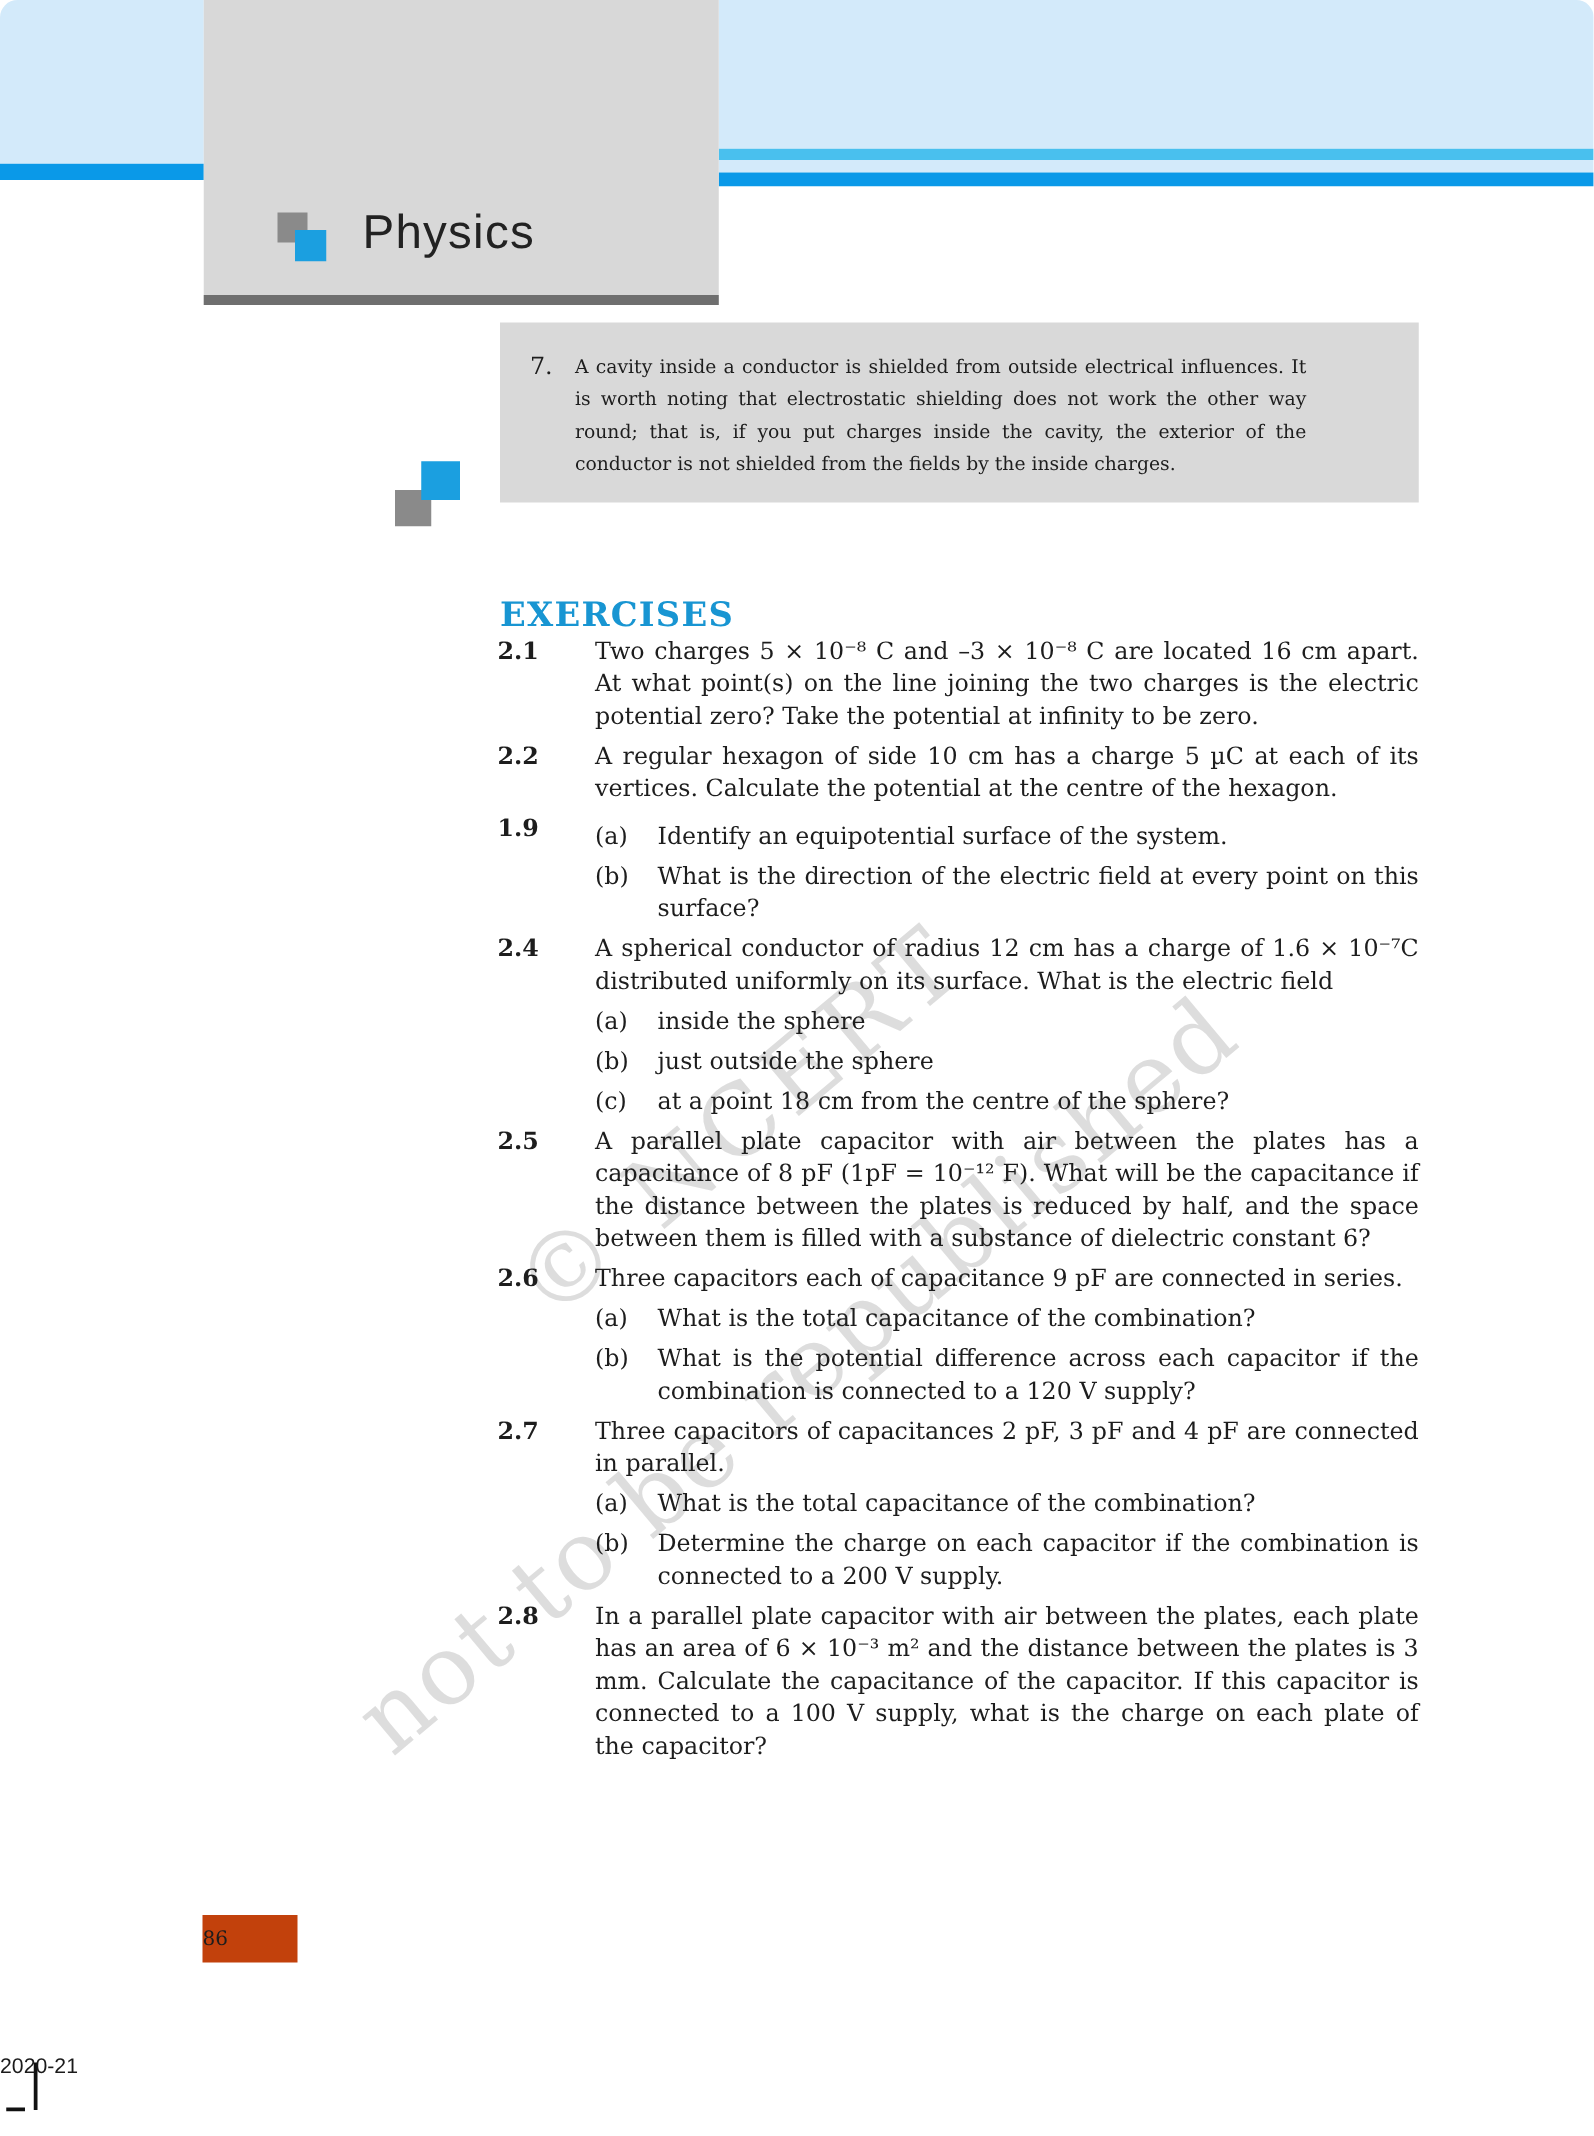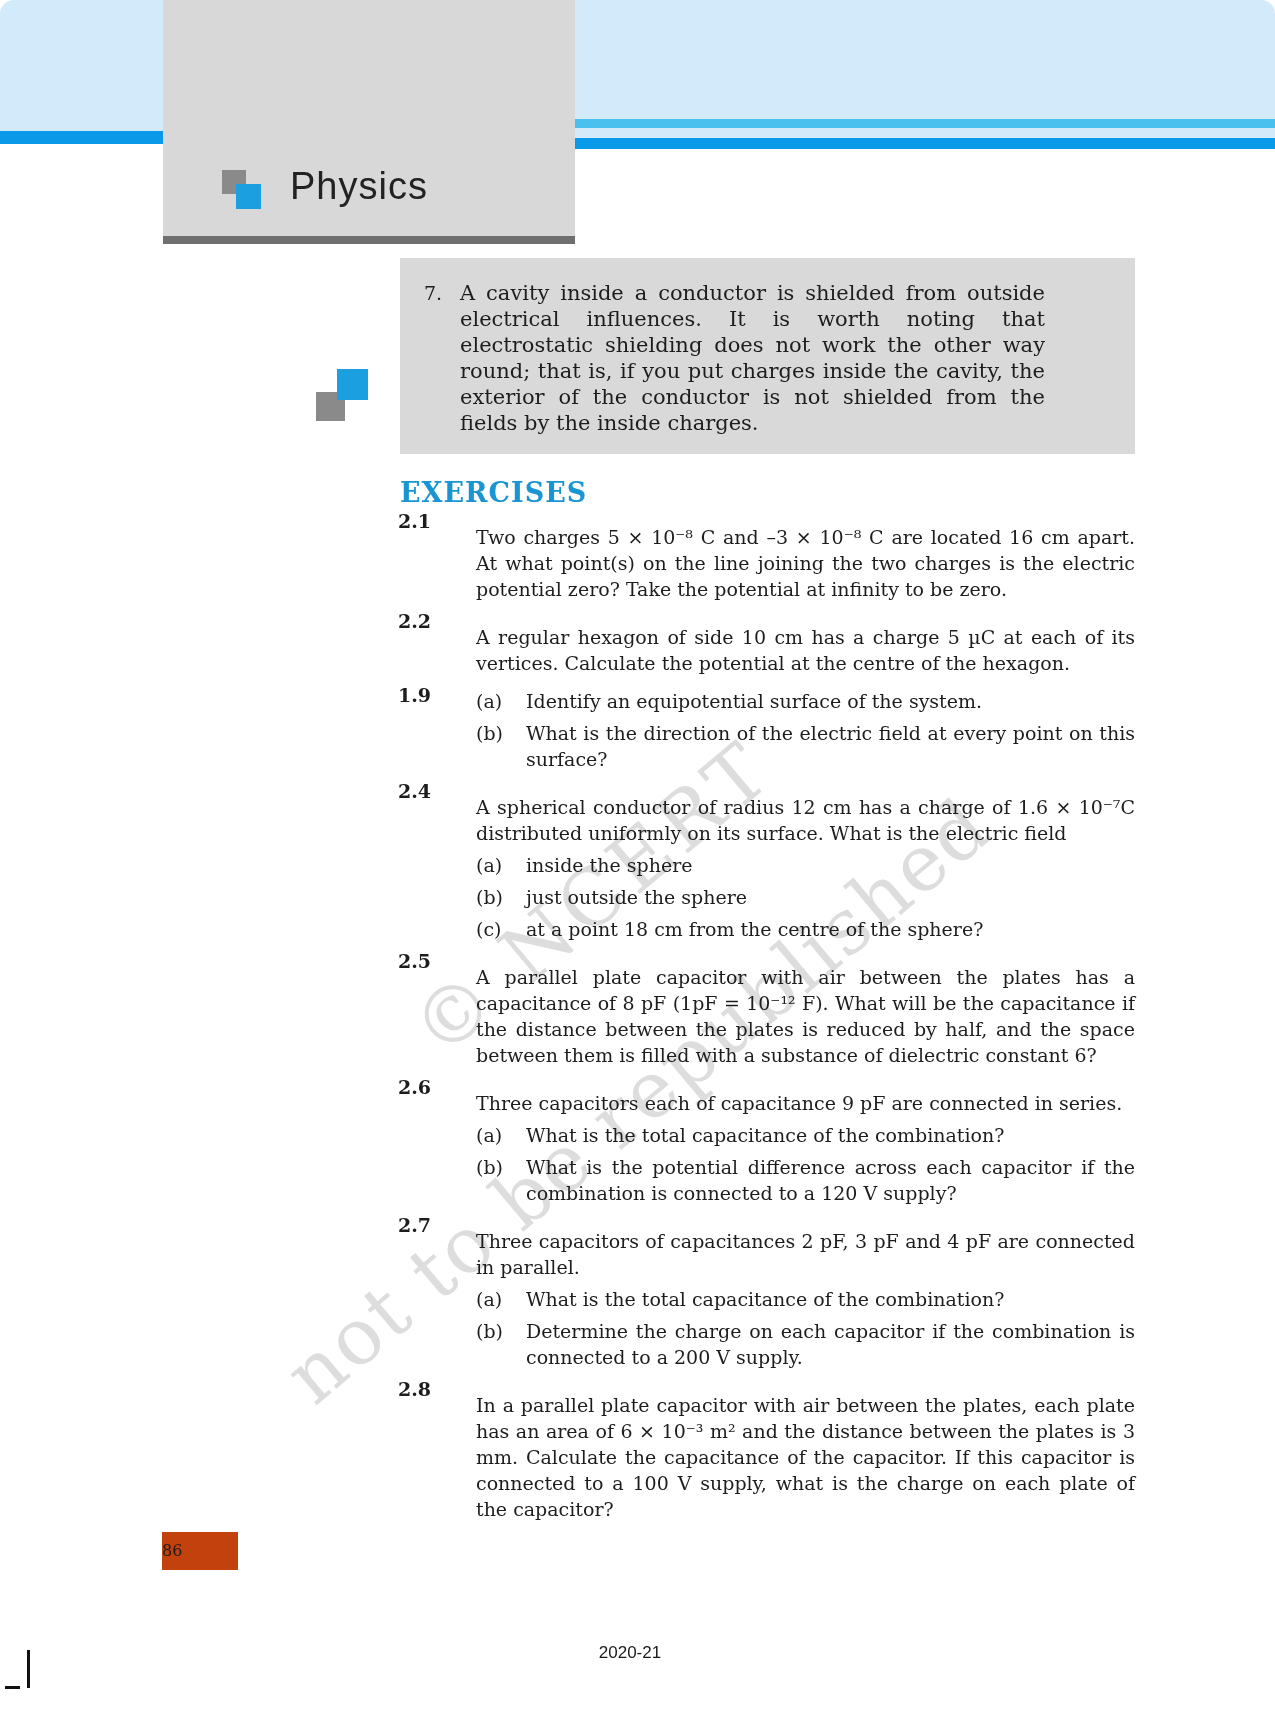--- a/index.html
+++ b/index.html
@@ -41,48 +41,48 @@
   }
   .wm1 { left:395px; top:1005px; font-size:78px; letter-spacing:6px; }
   .wm2 { left:268px; top:1352px; font-size:78px; letter-spacing:2px; }
 
   
   .note-box {
     position:absolute; left:400px; top:258px; width:735px; box-sizing:border-box;
     background:#d9d9d9; padding:22px 90px 18px 24px; display:flex; z-index:2;
   }
   .note-num  { flex:none; width:36px; font-size:19px; line-height:26px; }
-  .note-text { font-size:21px; line-height:26px; text-align:justify; }
+  .note-text { font-size:15px; line-height:26px; text-align:justify; }
 
   
   .decor-sq-gray { position:absolute; left:316px; top:392px; width:29px; height:29px; background:#8a8a8a; z-index:2; }
   .decor-sq-blue { position:absolute; left:337px; top:369px; width:31px; height:31px; background:#1b9fe0; z-index:3; }
 
   
   .section-heading {
     position:absolute; left:400px; top:477px; width:735px; z-index:2;
     font-size:27px; font-weight:bold; letter-spacing:1px; color:#1895d2;
   }
   .exercise-list { position:absolute; left:398px; top:508px; width:737px; z-index:2;
     font-size:19px; line-height:26px; }
   .ex { display:flex; margin-bottom:6px; }
   .ex-num { flex:none; width:78px; font-weight:bold; }
   .ex-body { flex:1; min-width:0; }
-  .ex-text { text-align:justify;margin-top:16px; }
+  .ex-text { text-align:justify; }
   .sub { display:flex; margin-top:6px; }
   .sub-label { flex:none; width:50px; }
   .sub-text { text-align:justify; flex:1; }
 
   
   .page-num-box {
     position:absolute; left:162px; top:1532px; width:76px; height:38px; z-index:2;
     background:#c2410c; text-align:left; line-height:38px; font-size:16px;
   }
   .footer-year {
-    position:absolute; left:0; top:1643px; width:1260px; text-align:center; z-index:2;
+    position:absolute; left:0; top:1643px; width:1260px; z-index:2;
     font-family:"Liberation Sans",sans-serif; font-size:17px; color:#1a1a1a;
   }
 </style>
 </head>
 <body>
 
 <div class="page">
 
   <div class="crop crop-tl-v"></div>
   <div class="crop crop-tl-h"></div>

